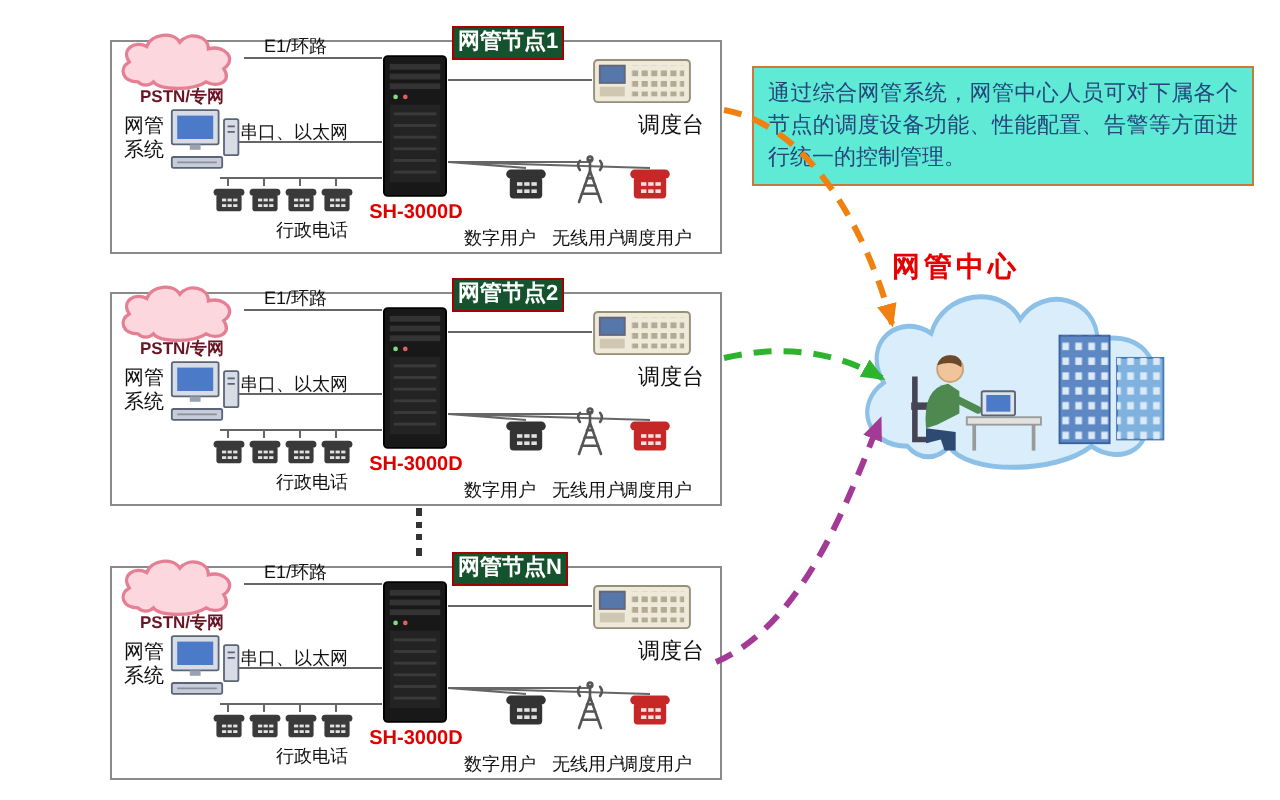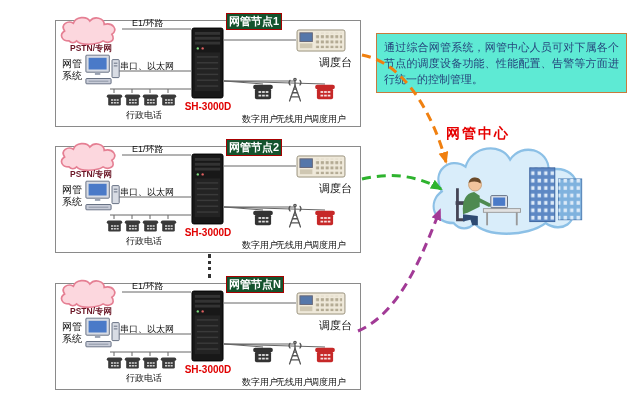--- a/index.html
+++ b/index.html
@@ -18,27 +18,27 @@
   .pstn-lbl{position:absolute;left:0;right:0;top:27px;text-align:center;font-size:8.5px;font-weight:bold;color:#6a1525;}
   .lbl{position:absolute;font-size:9px;color:#111;white-space:nowrap;z-index:3;}
   .e1-lbl{left:76px;top:-4px;}
   .nms-lbl{position:absolute;left:6px;top:37px;width:24px;font-size:10px;line-height:12px;color:#111;z-index:3;}
   .computer-ic{position:absolute;left:29px;top:33px;width:36px;height:31px;z-index:3;}
   .serial-lbl{left:64px;top:39px;}
   .server-ic{position:absolute;left:135px;top:6px;width:33px;height:72px;z-index:3;}
   .server-lbl{position:absolute;left:126px;top:80px;width:52px;text-align:center;font-size:10px;font-weight:bold;color:#e00000;white-space:nowrap;z-index:3;}
   .phone-ic{position:absolute;top:72px;width:17px;height:14px;fill:#3a3a3a;z-index:3;}
   .p1{left:50px}.p2{left:68px}.p3{left:86px}.p4{left:104px}
-  .admin-lbl{left:70px;top:88px;}
+  .admin-lbl{left:82px;top:88px;}
   .console-ic{position:absolute;left:240px;top:8px;width:50px;height:23px;z-index:3;}
   .console-lbl{left:263px;top:34px;font-size:11px;}
   .duser-ic{position:absolute;left:196px;top:62px;width:22px;height:18px;fill:#333;z-index:3;}
   .antenna-ic{position:absolute;left:228px;top:56px;width:22px;height:26px;stroke:#555;fill:none;z-index:3;}
   .rphone-ic{position:absolute;left:258px;top:62px;width:22px;height:18px;fill:#c62828;z-index:3;}
-  .u1-lbl{left:186px;top:92px}.u2-lbl{left:220px;top:92px}.u3-lbl{left:254px;top:92px}
+  .u1-lbl{left:176px;top:92px}.u2-lbl{left:220px;top:92px}.u3-lbl{left:254px;top:92px}
 
   .ellipsis{position:absolute;left:208px;top:254px;height:24px;width:0;border-left:3px dotted #333;z-index:1;}
 
   
   .desc-box{position:absolute;left:376px;top:33px;width:251px;border:1px solid #c87a3c;background:#5eead4;
     padding:5px 7px;font-size:11px;line-height:16px;color:#25457c;z-index:2;box-sizing:border-box;text-align:justify;}
   .center-title{position:absolute;left:446px;top:125px;font-size:14px;font-weight:bold;color:#e60000;letter-spacing:2px;z-index:2;}
   .center-scene{position:absolute;left:424px;top:140px;width:180px;height:102px;z-index:2;}
   .conn{position:absolute;left:427px;top:262px;font-size:12px;line-height:19px;color:#16355f;font-weight:bold;z-index:2;}
 

